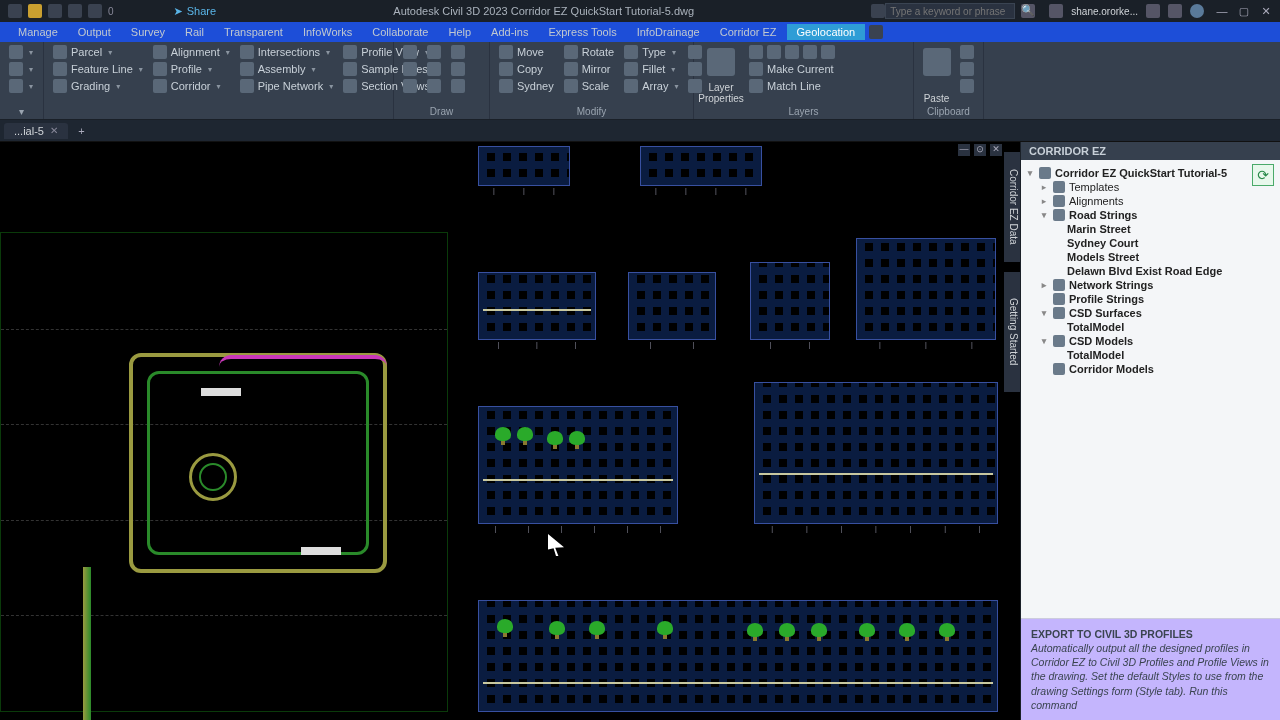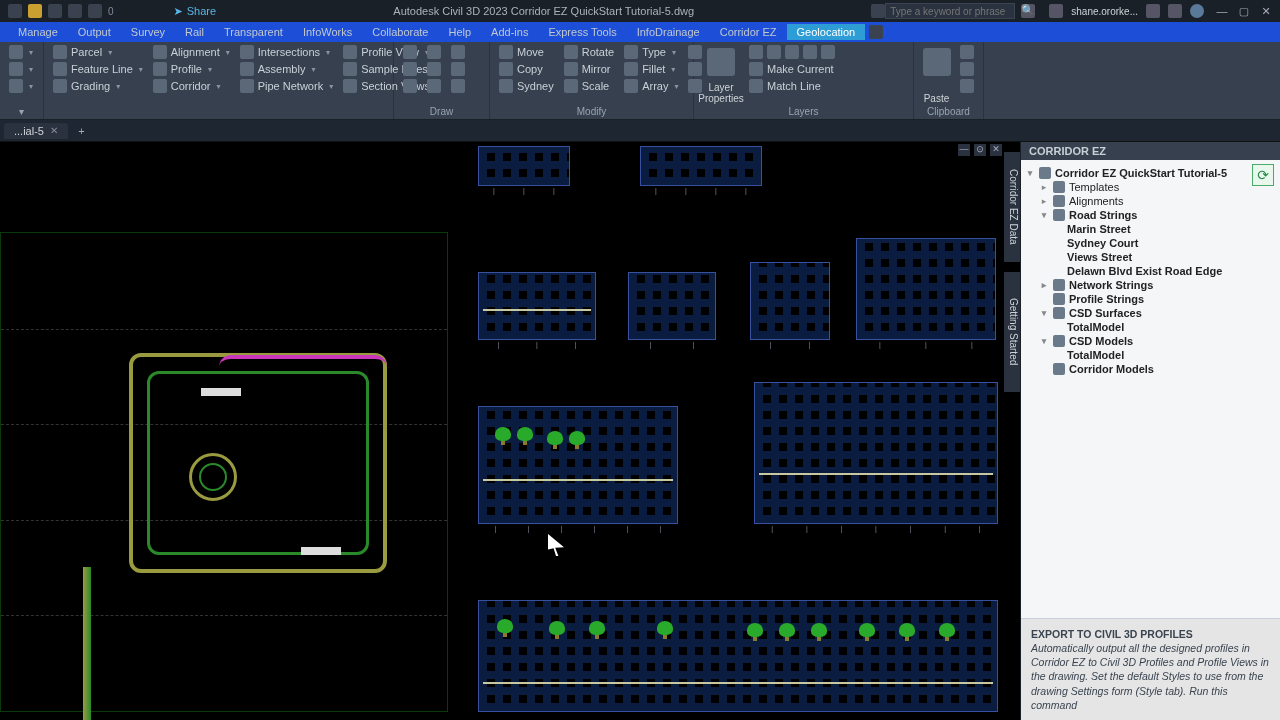--- a/index.html
+++ b/index.html
@@ -77,21 +77,21 @@
 .sidepanel { width: 260px; background: #2a3240; display:flex; flex-direction:column; border-left:1px solid #1a2028;}
 .sp-title { background:#36404e; font-size:11px; font-weight:bold; padding:3px 8px; color:#c8d0d8;}
 .sp-body { flex:1; background:#f4f6f8; color:#222; font-size:11px; position:relative;}
 .refresh-btn { position:absolute; right:6px; top:4px; width:22px; height:22px; border:1px solid #4aaa6a; background:#e8f8ec; display:flex; align-items:center; justify-content:center; font-size:14px; color:#2a8a4a;}
 .tree-list { padding:6px 4px;}
 .tn { display:flex; align-items:center; gap:4px; padding:1px 0;}
 .tn .tw { width:10px; font-size:9px; color:#888; text-align:center;}
 .tn .ni { width:12px; height:12px; background:#6a7a8a; border-radius:2px;}
 .tn.bold { font-weight:bold; }
 .ind1{padding-left:14px;} .ind3{padding-left:42px;font-weight:bold;}
-.sp-help { background:#e5e5e5; font-size:10.5px; font-style:italic; padding:8px 10px; color:#3a4450; line-height:1.35; border-top:1px solid #ccd;}
+.sp-help { background:#c4b5fd; font-size:10.5px; font-style:italic; padding:8px 10px; color:#3a4450; line-height:1.35; border-top:1px solid #ccd;}
 .sp-help .ht { font-weight:bold; font-style:normal;}
 </style>
 </head>
 <body>
 
 <div class="titlebar">
   <div class="qat">
     <span class="qat-item"></span>
     <span class="ic" style="background:#caa030;"></span>
     <span class="qat-item"></span>
@@ -532,21 +532,21 @@
             <span class="ni"></span>
             <span>Road Strings</span>
           </div>
         <div class="tn ind3">
             <span>Marin Street</span>
           </div>
         <div class="tn ind3">
             <span>Sydney Court</span>
           </div>
         <div class="tn ind3">
-            <span>Views Street</span>
+            <span>Models Street</span>
           </div>
         <div class="tn ind3">
             <span>Delawn Blvd Exist Road Edge</span>
           </div>
         <div class="tn ind1 bold">
             <span class="tw">▸</span>
             <span class="ni"></span>
             <span>Network Strings</span>
           </div>
         <div class="tn ind1 bold">

